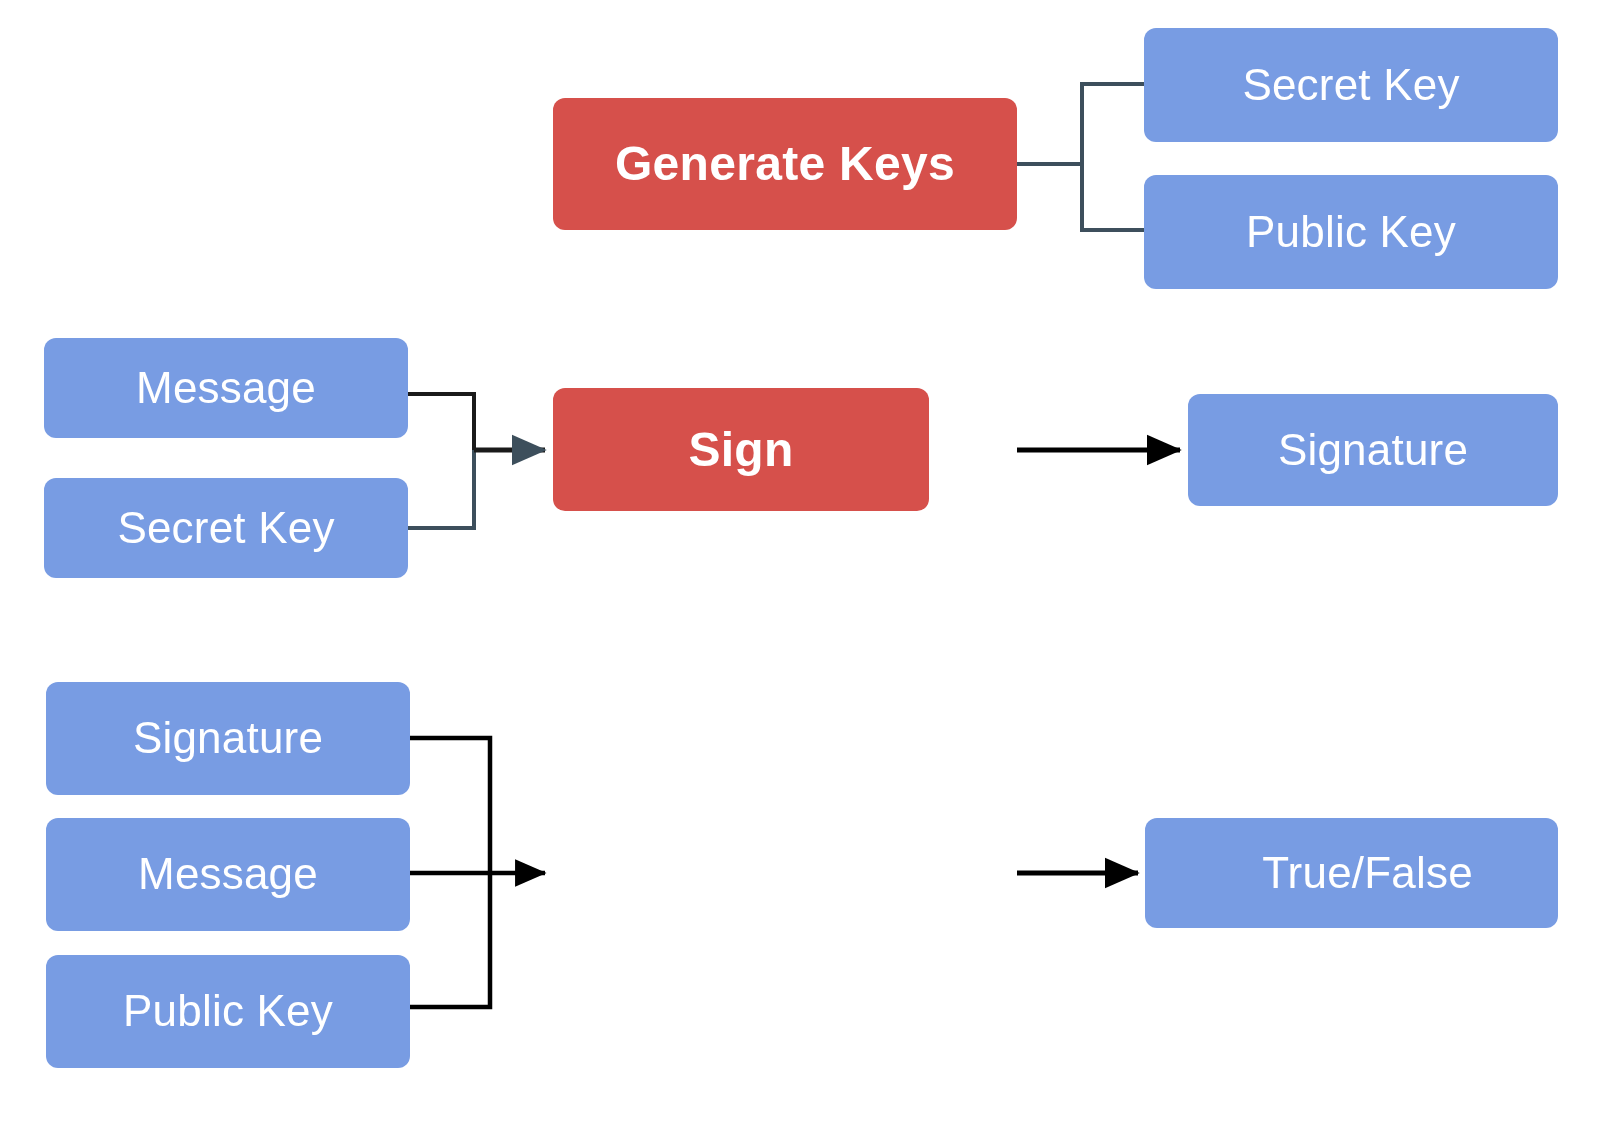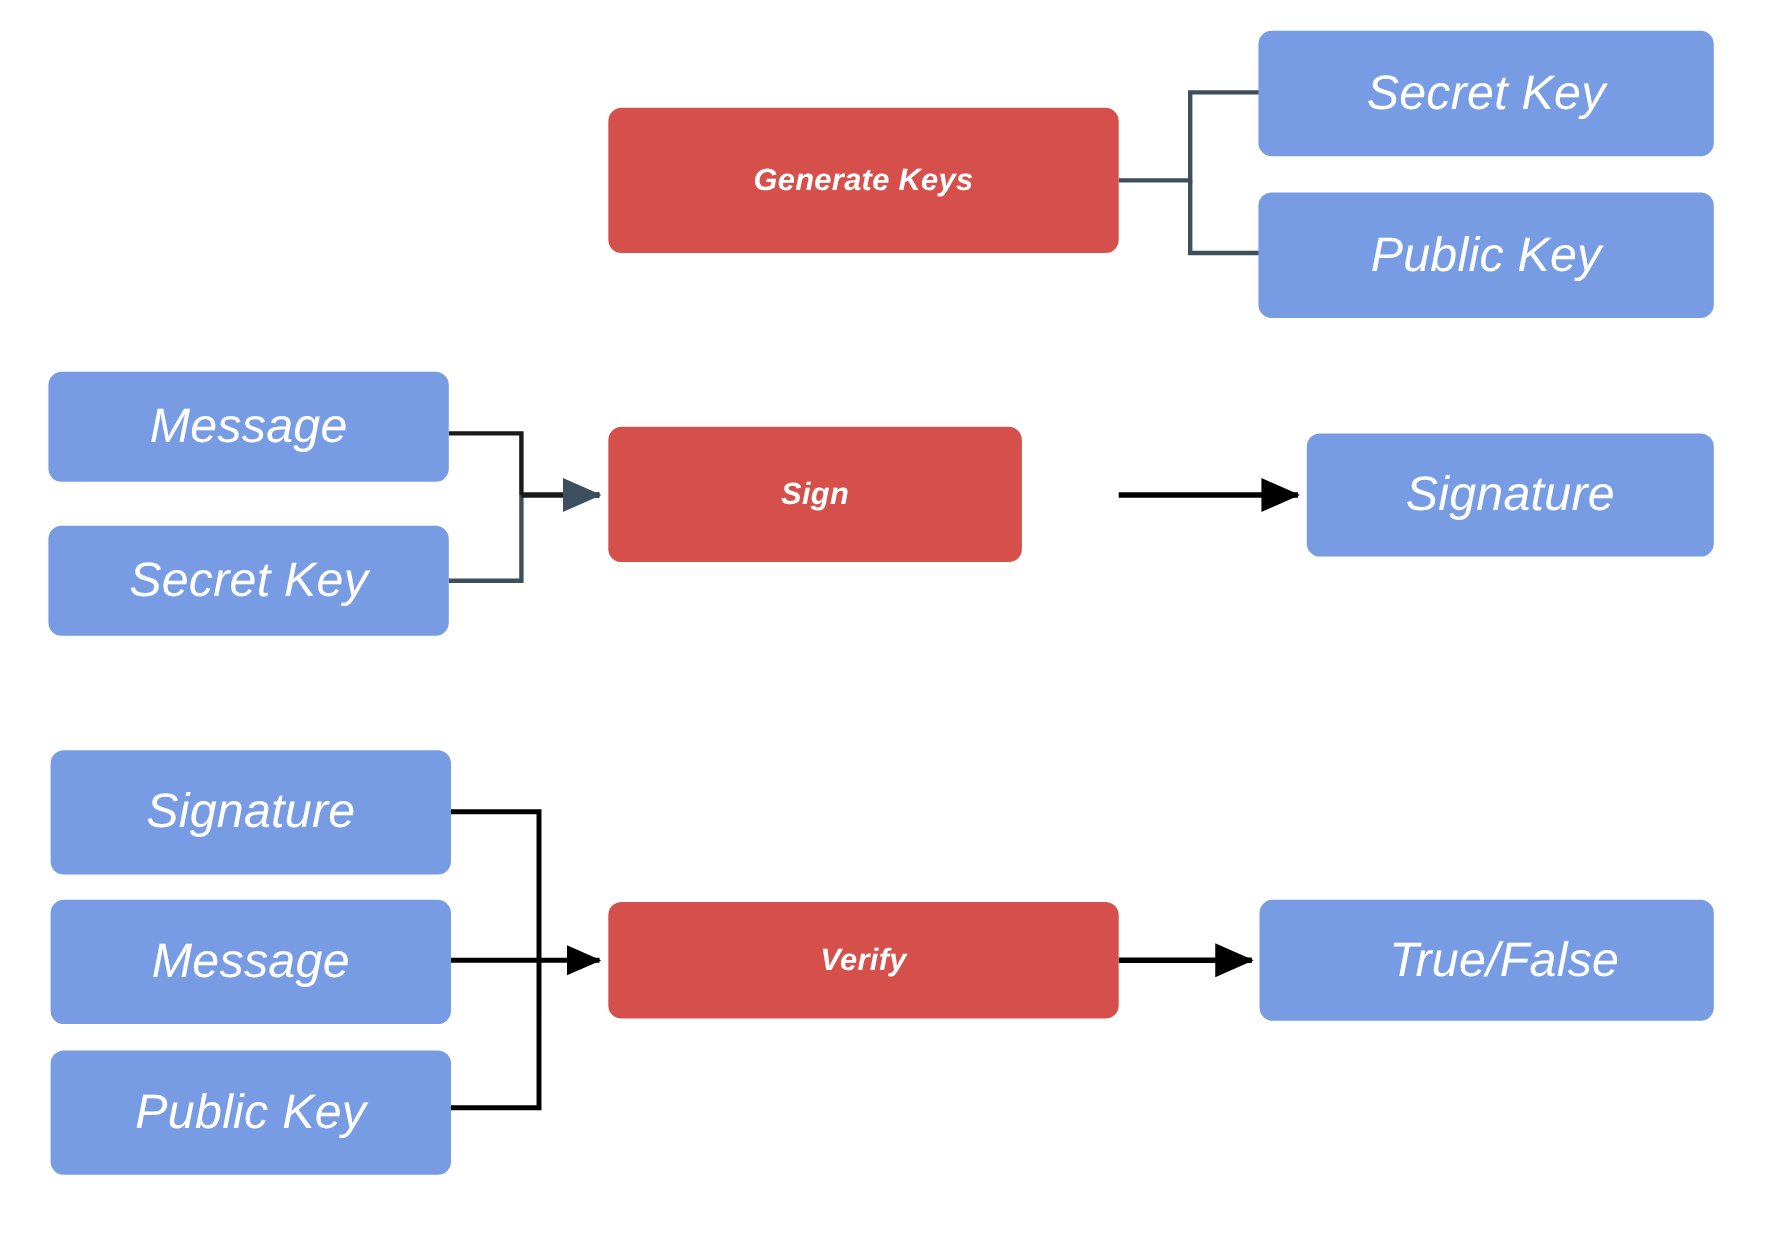--- a/index.html
+++ b/index.html
@@ -29,32 +29,31 @@
   .node {
     position: absolute;
     display: flex;
     align-items: center;
     justify-content: center;
     border-radius: 12px;
     box-sizing: border-box;
     text-align: center;
     line-height: 1.15;
     color: #ffffff;
-    font-style: italic;
     -webkit-font-smoothing: antialiased;
   }
   .node.data {
     background: #789CE3;
     font-size: 44px;
     font-weight: 400;
     letter-spacing: 0.2px;
   }
   .node.op {
     background: #D6504B;
-    font-size: 28px;
+    font-size: 48px;
     font-weight: bold;
     letter-spacing: 0.3px;
   }
   .node-label {
     display: block;
     padding: 0 10px;
     white-space: nowrap;
   }
 </style>
 </head>
@@ -141,21 +140,18 @@
   </div>
 
   <div class="node data" style="left:46px; top:818px; width:364px; height:113px;">
     <span class="node-label">Message</span>
   </div>
 
   <div class="node data" style="left:46px; top:955px; width:364px; height:113px;">
     <span class="node-label">Public Key</span>
   </div>
 
-  <div class="node op" style="left:553px; top:820px; width:464px; height:106px;">
-    <span class="node-label">Verify</span>
-  </div>
 
   <div class="node data" style="left:1145px; top:818px; width:413px; height:110px;padding-left:32px;">
     <span class="node-label">True/False</span>
   </div>
 
 </div>
 
 </body></html>

